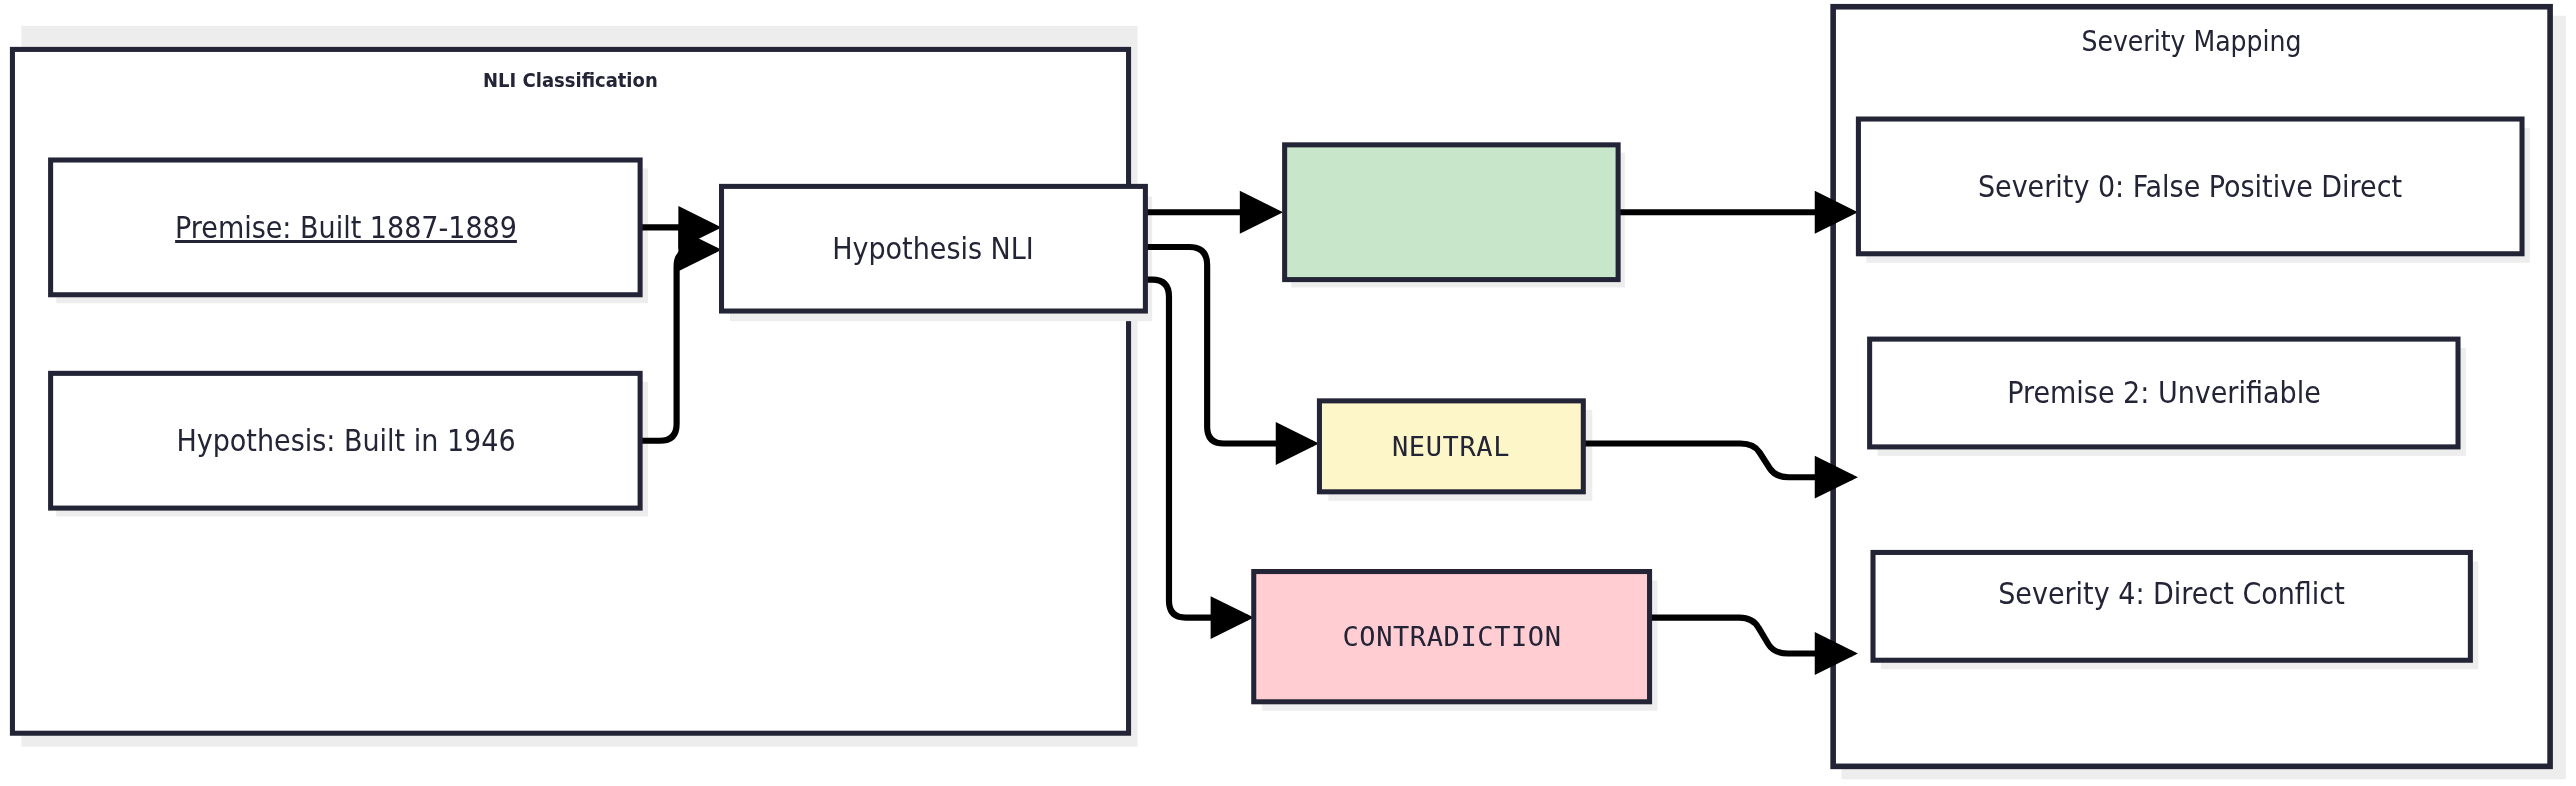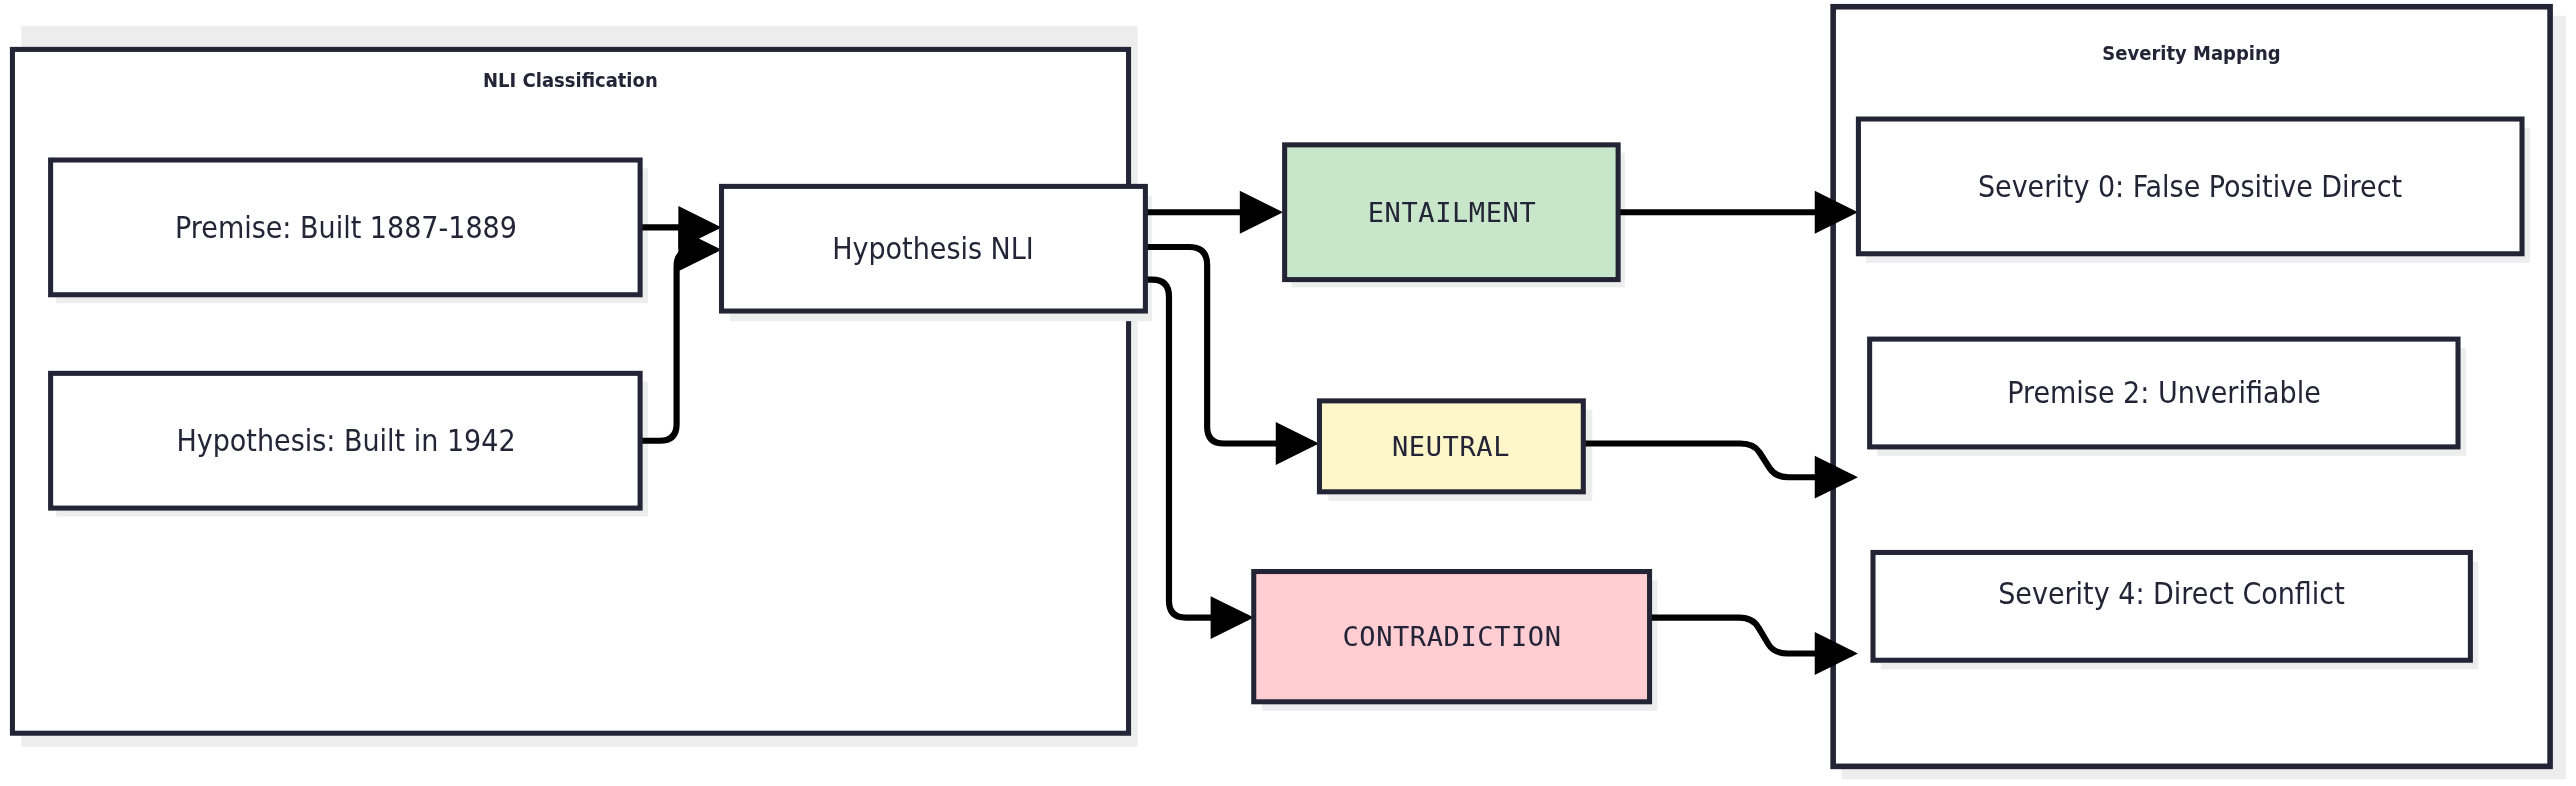--- a/index.html
+++ b/index.html
@@ -63,29 +63,28 @@
     <rect x="2288" y="258" width="594" height="240" fill="#c8e6c9" stroke="#242437" stroke-width="9"></rect>
     <rect x="2350" y="714" width="470" height="162" fill="#fcf6c8" stroke="#242437" stroke-width="9"></rect>
     <rect x="2233" y="1018" width="705" height="232" fill="#ffcdd2" stroke="#242437" stroke-width="9"></rect>
 
     <rect x="3310" y="212" width="1182" height="240" fill="#ffffff" stroke="#242437" stroke-width="9"></rect>
     <rect x="3330" y="604" width="1048" height="192" fill="#ffffff" stroke="#242437" stroke-width="9"></rect>
     <rect x="3336" y="984" width="1064" height="192" fill="#ffffff" stroke="#242437" stroke-width="9"></rect>
   </svg>
 
   <div class="lbl" style="left:12.4px;top:63px;width:1116px;height:35px;font-size:20px;font-weight:700;">NLI Classification</div>
-  <div class="lbl" style="left:1833px;top:36px;width:717px;height:35px;font-size:20px;font-weight:700;">Severity Mapping</div>
+  <div class="lbl" style="left:1833px;top:24px;width:717px;height:35px;font-size:28px;font-weight:400;">Severity Mapping</div>
 
-  <div class="lbl" style="left:51px;top:160px;width:590px;height:135px;font-size:30px;">Premise: Built 1887-1889</div>
+  <div class="lbl" style="left:51px;top:160px;width:590px;height:135px;font-size:30px;text-decoration:underline;">Premise: Built 1887-1889</div>
 
-  <div class="lbl" style="left:51px;top:373px;width:590px;height:135px;font-size:30px;">Hypothesis: Built in 1942</div>
+  <div class="lbl" style="left:51px;top:373px;width:590px;height:135px;font-size:30px;">Hypothesis: Built in 1946</div>
 
   <div class="lbl" style="left:721px;top:186px;width:424px;height:125px;font-size:30px;">Hypothesis NLI</div>
 
-  <div class="lbl mono" style="left:1285px;top:145px;width:334px;height:135px;font-size:27px;">ENTAILMENT</div>
 
   <div class="lbl mono" style="left:1254px;top:572px;width:396px;height:130px;font-size:27px;">CONTRADICTION</div>
 
   <div class="lbl mono" style="left:1319px;top:401px;width:264px;height:91px;font-size:27px;">NEUTRAL</div>
 
   <div class="lbl" style="left:1887px;top:119px;width:606px;height:135px;font-size:30px;">Severity 0: False Positive Direct</div>
 
   <div class="lbl" style="left:1870px;top:339px;width:588px;height:108px;font-size:30px;">Premise 2: Unverifiable</div>
 
   <div class="lbl" style="left:1873px;top:540px;width:597px;height:108px;font-size:30px;">Severity 4: Direct Conflict</div>

